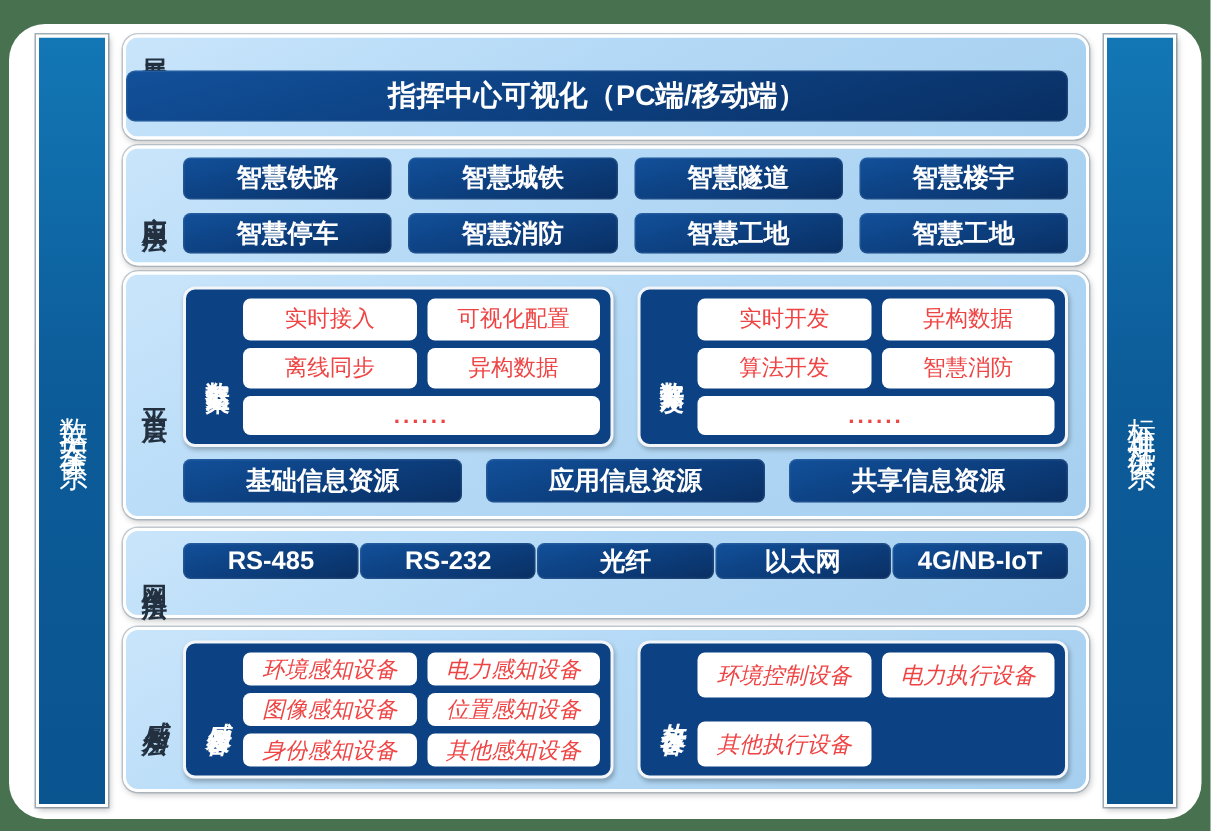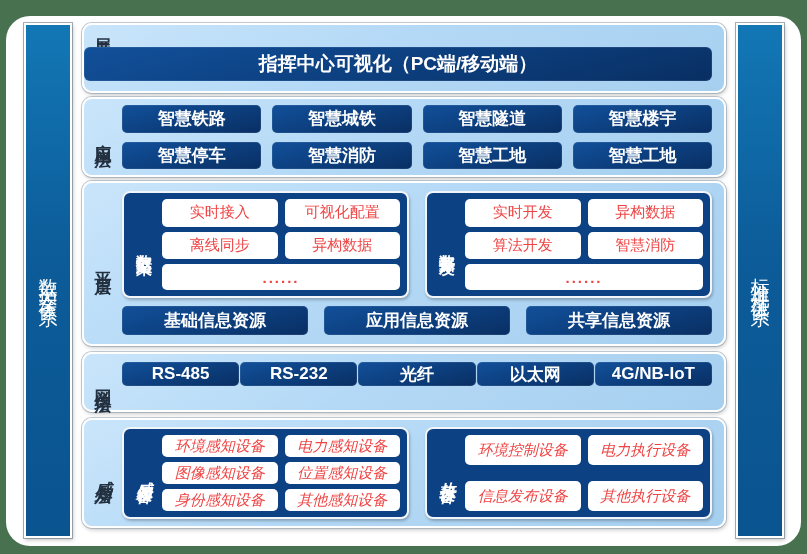--- a/index.html
+++ b/index.html
@@ -176,19 +176,18 @@
           <div class="white-box">其他感知设备</div>
         </div>
       </div>
       <div class="group">
         <div class="group-label">
           <span>执行设备</span>
         </div>
         <div class="group-grid" id="exec-grid">
           <div class="white-box">环境控制设备</div>
           <div class="white-box">电力执行设备</div>
-          <div class="white-box">信息发布设备</div>
           <div class="white-box">其他执行设备</div>
         </div>
       </div>
     </div>
   </div>
 </div>
 
 </body></html>

